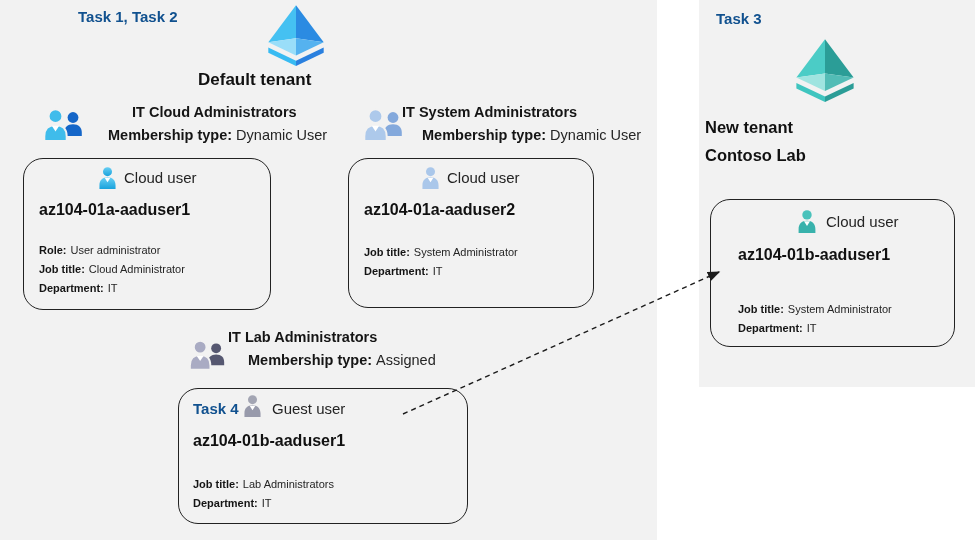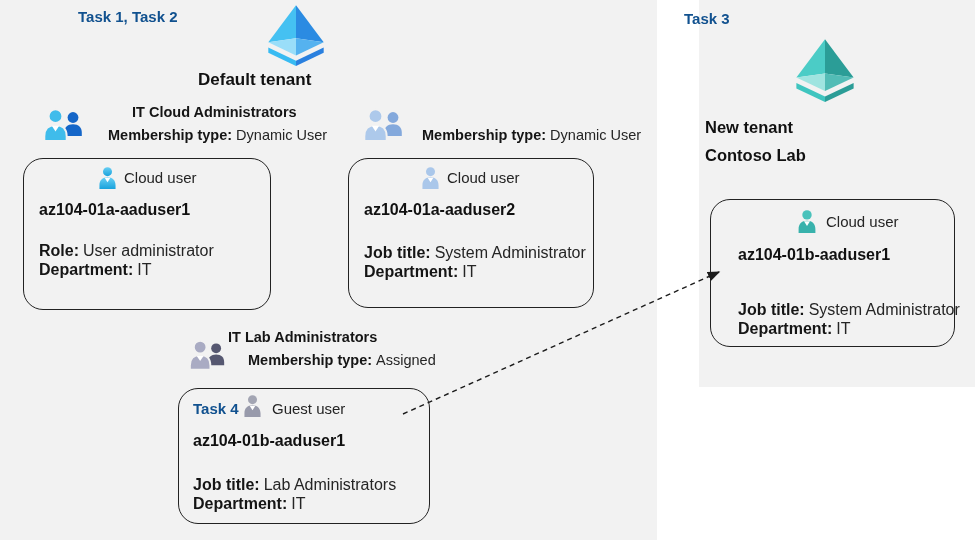--- a/index.html
+++ b/index.html
@@ -9,21 +9,21 @@
   }
   .panel{position:absolute;background:#f2f2f2;}
   .task-label{position:absolute;font-weight:700;font-size:15px;color:#11518f;white-space:nowrap;}
   .tenant-title{position:absolute;font-weight:700;font-size:17px;color:#111;white-space:nowrap;}
   .group-title{position:absolute;font-weight:700;font-size:14.5px;color:#151515;white-space:nowrap;}
   .group-membership{position:absolute;font-size:14.5px;color:#252525;white-space:nowrap;margin-left:20px;}
   .b{font-weight:700;color:#151515;margin-right:4px;}
   .card{position:absolute;border:1.4px solid #222;border-radius:20px;background:transparent;}
   .card-type{position:absolute;font-size:15px;color:#242424;white-space:nowrap;text-align:center;}
   .card-name{position:absolute;font-weight:700;font-size:16px;color:#111;white-space:nowrap;}
-  .card-attrs{position:absolute;font-size:16px;line-height:19px;color:#252525;white-space:nowrap;}
+  .card-attrs{position:absolute;font-size:11px;line-height:19px;color:#252525;white-space:nowrap;}
   .icon{position:absolute;}
   svg{display:block;}
   #arrow-overlay{position:absolute;left:0;top:0;pointer-events:none;}
 </style>
 </head>
 <body>
 
 <div id="stage">
 
   <div class="panel" style="left:0;top:0;width:657px;height:540px;"></div>
@@ -68,33 +68,35 @@
           </defs>
         <circle cx="12" cy="6.4" r="4.7" fill="url(#gCyan)"></circle>
         <path d="M12 12.3c-5.4 0-8.4 3.2-8.4 8.5v3.7h16.8v-3.7c0-5.3-3-8.5-8.4-8.5z" fill="url(#gCyan)"></path>
         <path d="M9 12.8 12 17.4 15 12.8z" fill="#ffffff"></path>
       </svg>
     </div>
     <div class="card-type" style="left:100px;top:10px;">Cloud user</div>
     <div class="card-name" style="left:15px;top:42px;">az104-01a-aaduser1</div>
     <div class="card-attrs" style="left:15px;top:82px;">
       <div><span class="b">Role:</span><span>User administrator</span></div>
+      <div><span class="b">Job title:</span><span>Cloud Administrator</span></div>
       <div><span class="b">Department:</span><span>IT</span></div>
     </div>
   </div>
 
   <div class="icon" style="left:360px;top:106px;">
     <svg width="46" height="42" viewBox="0 0 46 40">
       <circle cx="33" cy="10.5" r="5.4" fill="#84a9dc"></circle>
       <path d="M33 17.2c-5.6 0-8.8 3.1-8.8 8.4V29h17.6v-3.4c0-5.3-3.2-8.4-8.8-8.4z" fill="#84a9dc"></path>
       <circle cx="15.5" cy="9.2" r="6.9" fill="#adc9eb" stroke="#f2f2f2" stroke-width="2"></circle>
       <path d="M15.5 18C8.3 18 4.3 22.2 4.3 29.2V34h22.4v-4.8C26.7 22.2 22.7 18 15.5 18z" fill="#adc9eb" stroke="#f2f2f2" stroke-width="2"></path>
       <path d="M11.8 18.8 15.5 24.4 19.2 18.8z" fill="#ffffff"></path>
     </svg>
   </div>
+  <div class="group-title" style="left:402px;top:104px;">IT System Administrators</div>
   <div class="group-membership" style="left:402px;top:127px;">
     <span class="b">Membership type:</span><span>Dynamic User</span>
   </div>
 
   <div class="card" style="left:348px;top:158px;width:244px;height:148px;">
     <div class="icon" style="left:70px;top:6px;">
       <svg width="23" height="26" viewBox="0 0 24 26">
         <circle cx="12" cy="6.4" r="4.7" fill="#aac7ea"></circle>
         <path d="M12 12.3c-5.4 0-8.4 3.2-8.4 8.5v3.7h16.8v-3.7c0-5.3-3-8.5-8.4-8.5z" fill="#aac7ea"></path>
         <path d="M9 12.8 12 17.4 15 12.8z" fill="#ffffff"></path>
@@ -115,38 +117,38 @@
       <circle cx="15.5" cy="9.2" r="6.9" fill="#a9abc3" stroke="#f2f2f2" stroke-width="2"></circle>
       <path d="M15.5 18C8.3 18 4.3 22.2 4.3 29.2V34h22.4v-4.8C26.7 22.2 22.7 18 15.5 18z" fill="#a9abc3" stroke="#f2f2f2" stroke-width="2"></path>
       <path d="M11.8 18.8 15.5 24.4 19.2 18.8z" fill="#ffffff"></path>
     </svg>
   </div>
   <div class="group-title" style="left:228px;top:329px;">IT Lab Administrators</div>
   <div class="group-membership" style="left:228px;top:352px;">
     <span class="b">Membership type:</span><span>Assigned</span>
   </div>
 
-  <div class="card" style="left:178px;top:388px;width:250px;height:134px;">
+  <div class="card" style="left:178px;top:388px;width:250px;height:134px;padding-left:38px;">
     <div class="task-label" style="left:14px;top:11px;">Task 4</div>
     <div class="icon" style="left:62px;top:4px;">
       <svg width="23" height="26" viewBox="0 0 24 26">
         <circle cx="12" cy="6.4" r="4.7" fill="#a3a5b3"></circle>
         <path d="M12 12.3c-5.4 0-8.4 3.2-8.4 8.5v3.7h16.8v-3.7c0-5.3-3-8.5-8.4-8.5z" fill="#989aab"></path>
         <path d="M9 12.8 12 17.4 15 12.8z" fill="#ffffff"></path>
       </svg>
     </div>
     <div class="card-type" style="left:93px;top:11px;">Guest user</div>
     <div class="card-name" style="left:14px;top:43px;">az104-01b-aaduser1</div>
     <div class="card-attrs" style="left:14px;top:86px;">
       <div><span class="b">Job title:</span><span>Lab Administrators</span></div>
       <div><span class="b">Department:</span><span>IT</span></div>
     </div>
   </div>
 
-  <div class="task-label" style="left:684px;top:10px;">Task 3</div>
+  <div class="task-label" style="left:716px;top:10px;">Task 3</div>
 
   <div class="icon" style="left:789px;top:38px;">
     <svg width="72" height="64" viewBox="0 0 100 94">
       <polygon points="50,2 8,58 50,52" fill="#4bccc6"></polygon>
       <polygon points="50,2 92,58 50,52" fill="#2b9d97"></polygon>
       <polygon points="8,58 50,78 50,52" fill="#9fe4e0"></polygon>
       <polygon points="92,58 50,78 50,52" fill="#52bcb6"></polygon>
       <polygon points="8,66 50,86 50,94 8,74" fill="#3fc5bf"></polygon>
       <polygon points="92,66 50,86 50,94 92,74" fill="#2b9d97"></polygon>
     </svg>

